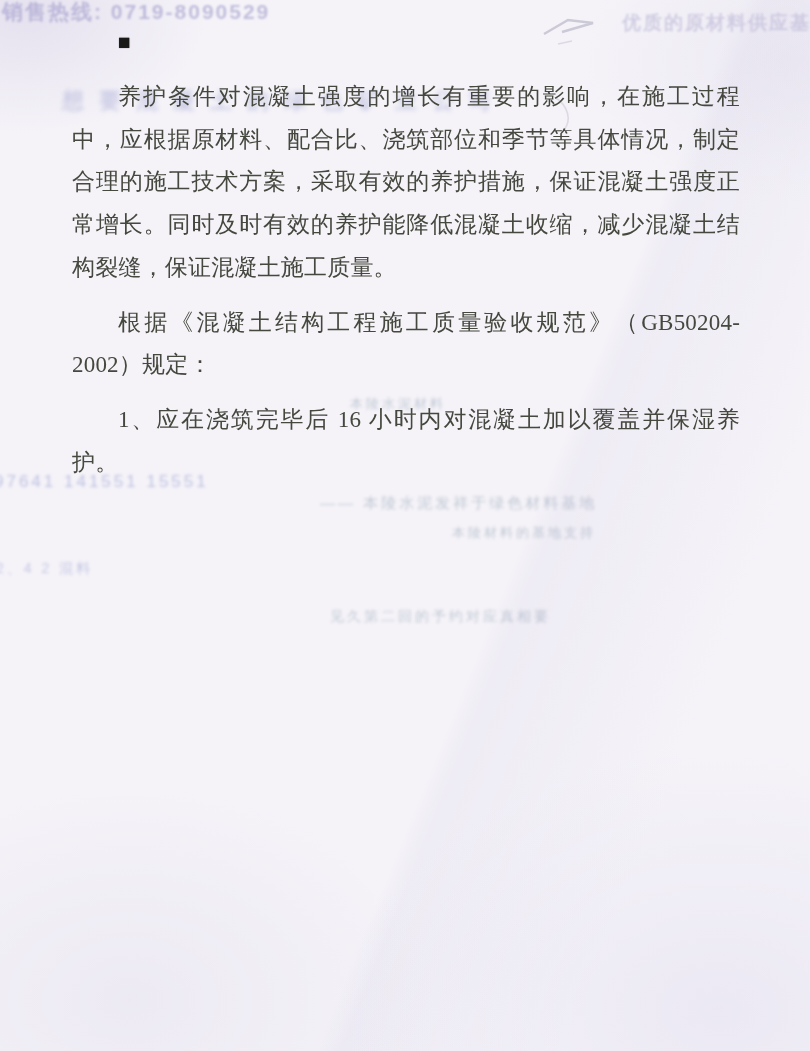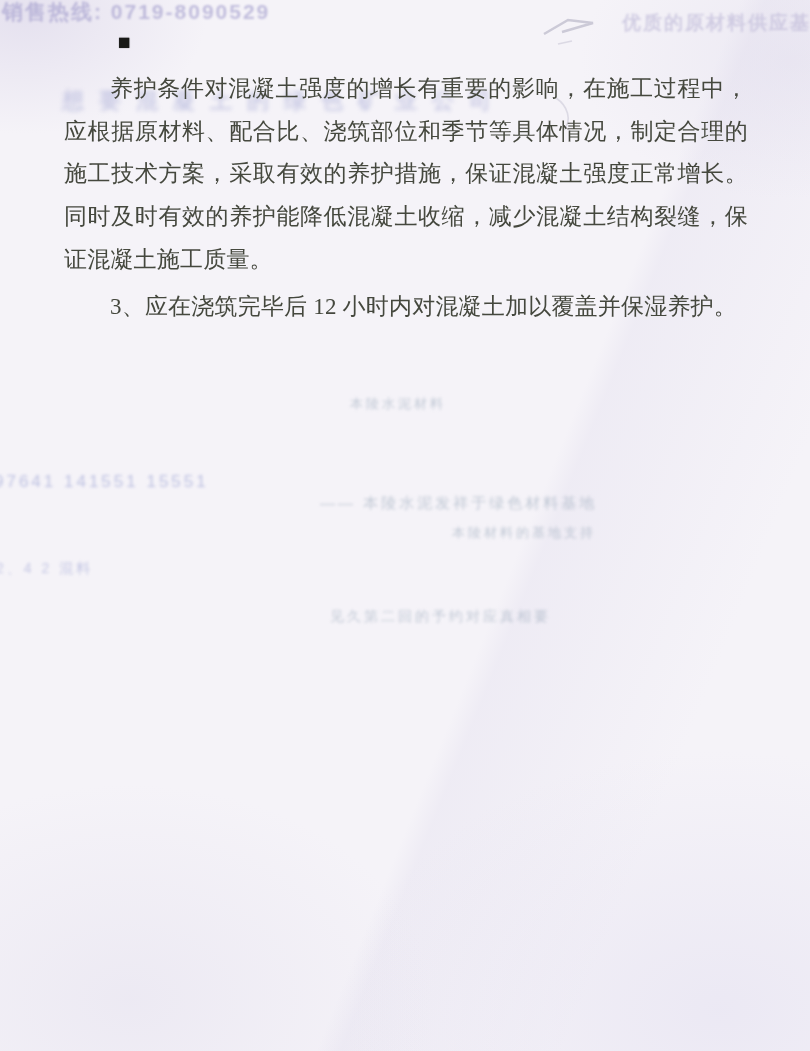--- a/index.html
+++ b/index.html
@@ -29,21 +29,21 @@
     display:flex;align-items:center;
   }
   .bullet{
     display:inline-block;
     font-size:21px;color:#191917;
     margin-left:58px;margin-right:26px;
     transform:translateY(-1px);
     text-shadow:0 0 1px #333;
   }
   .content p{
-    margin:4px;padding:0;
+    margin:12px;padding:0;
     font-size:23px;
     line-height:42.7px;
     text-align:justify;
     text-justify:inter-ideograph;
     text-indent:2em;
     letter-spacing:.2px;
   }
   
   .wm{position:absolute;white-space:nowrap;pointer-events:none;
       font-family:"Liberation Sans","DejaVu Sans",sans-serif;}
@@ -90,16 +90,17 @@
   </svg>
   <svg class="pen-mark" style="left:548px;top:92px;" width="40" height="45">
     <path d="M8,6 C20,14 24,28 16,38" fill="none" stroke="#c4c2d2" stroke-width="1.6" opacity="0.5"></path>
   </svg>
 
   <div class="content">
     <h1 class="heading">
         <span class="bullet">■</span>
       </h1>
     <p>养护条件对混凝土强度的增长有重要的影响，在施工过程中，应根据原材料、配合比、浇筑部位和季节等具体情况，制定合理的施工技术方案，采取有效的养护措施，保证混凝土强度正常增长。同时及时有效的养护能降低混凝土收缩，减少混凝土结构裂缝，保证混凝土施工质量。</p>
-    <p>3、应在浇筑完毕后 12 小时内对混凝土加以覆盖并保湿养护。</p>
+    <p>根据《混凝土结构工程施工质量验收规范》（GB50204-2002）规定：</p>
+    <p>1、应在浇筑完毕后 16 小时内对混凝土加以覆盖并保湿养护。</p>
   </div>
 
 </div>
 
 </body></html>

